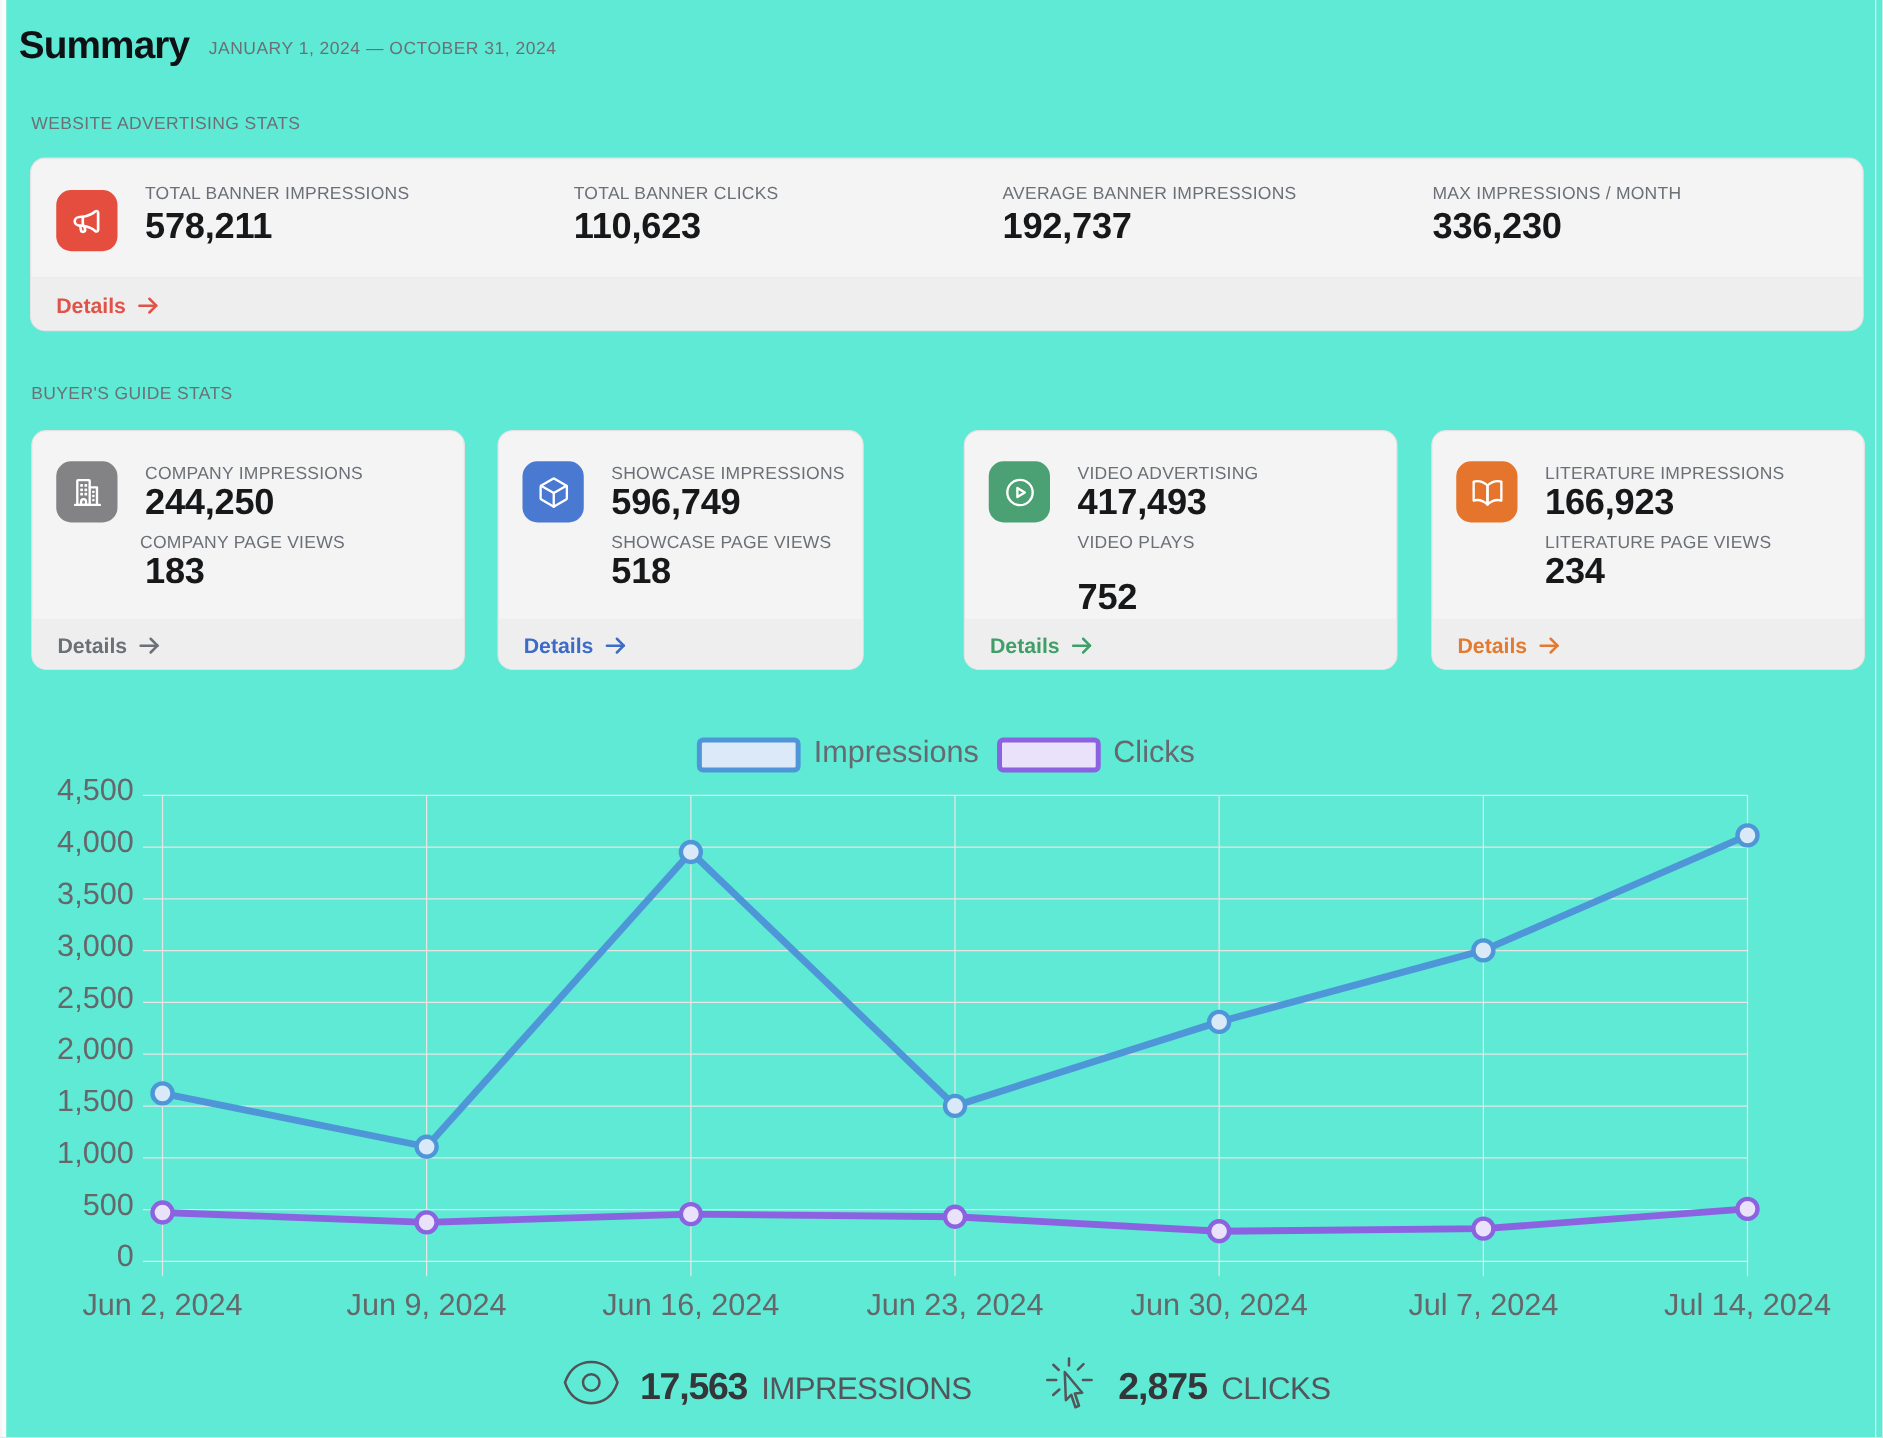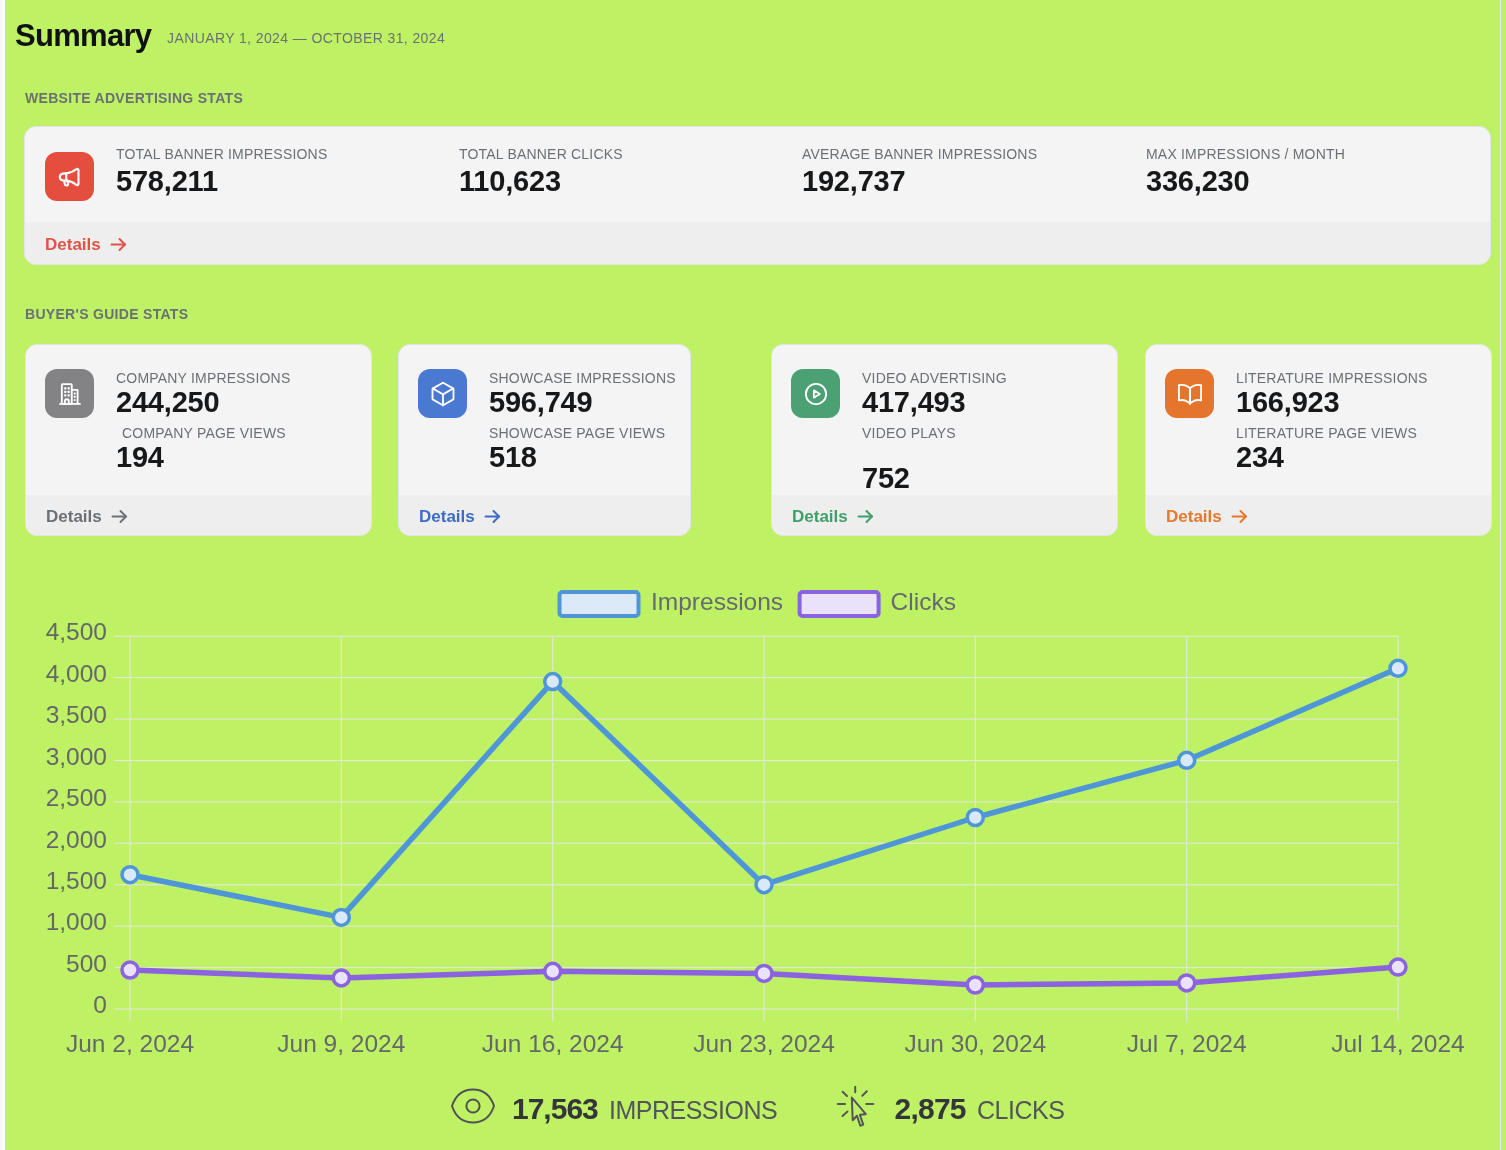--- a/index.html
+++ b/index.html
@@ -1,19 +1,19 @@
 <!DOCTYPE html>
 <html><head>
 <meta charset="utf-8">
 <style>
   * { margin:0; padding:0; box-sizing:border-box; }
   html,body { width:1506px; height:1150px; background:#fff; font-family:"Liberation Sans", sans-serif; }
-  #page { position:relative; width:1506px; height:1150px; overflow:hidden; background:#bef264; }
+  #page { position:relative; width:1506px; height:1150px; overflow:hidden; background:#5eead4; }
   .abs { position:absolute; }
-  .seclabel { font-size:14px; color:#6b7077; letter-spacing:0.3px; line-height:14px;font-weight:bold; }
+  .seclabel { font-size:14px; color:#6b7077; letter-spacing:0.3px; line-height:14px; }
   .card { position:absolute; background:#f4f4f4; border:1px solid #e4e4e6; border-radius:12px; }
   .divider { position:absolute; left:0; right:0; height:1px; background:#dddde0; }
   .cfooter { position:absolute; left:0; right:0; bottom:0; background:#eeeeee; border-radius:0 0 11px 11px; display:flex; align-items:center; padding-left:20px; }
   .lbl { font-size:14px; color:#6b7077; letter-spacing:0.2px; line-height:14px; white-space:nowrap; }
   .num { font-size:29px; font-weight:700; color:#17181a; line-height:30px; letter-spacing:-0.2px; white-space:nowrap; }
   .details { font-size:17px; font-weight:700; line-height:17px; display:flex; align-items:center; gap:9px; position:relative; top:1.5px; }
   .icsq { position:absolute; border-radius:12px; display:flex; align-items:center; justify-content:center; }
 </style>
 </head>
 <body>
@@ -70,22 +70,22 @@
             <rect x="9.9" y="12.2" width="1.9" height="1.9" rx="0.4"></rect>
           <rect x="15.2" y="10.8" width="1.6" height="1.6" rx="0.35"></rect>
             <rect x="15.2" y="13.6" width="1.6" height="1.6" rx="0.35"></rect>
             <rect x="15.2" y="16.4" width="1.6" height="1.6" rx="0.35"></rect>
         </g>
         <path d="M7.6 20.5 V18.4 C7.6 17.3 8.4 16.5 9.3 16.5 C10.2 16.5 11 17.3 11 18.4 V20.5"></path>
       </svg>
     </div>
     <div class="abs lbl" style="left:90px; top:25.8px;">COMPANY IMPRESSIONS</div>
     <div class="abs num" style="left:90px; top:41.6px;">244,250</div>
-    <div class="abs lbl" style="left:96px; top:80.8px;">COMPANY PAGE VIEWS</div>
-    <div class="abs num" style="left:90px; top:97.1px;">194</div>
+    <div class="abs lbl" style="left:86px; top:80.8px;">COMPANY PAGE VIEWS</div>
+    <div class="abs num" style="left:90px; top:97.1px;">183</div>
     <div class="divider" style="top:151px;"></div>
     <div class="cfooter" style="height:40px;">
       <div class="details" style="color:#6b7077;">Details
         <svg width="17" height="15" viewBox="0 0 17 15" fill="none" stroke="#6b7077" stroke-width="2" stroke-linecap="round" stroke-linejoin="round">
             <path d="M1.5 7.5 H15"></path>
             <path d="M9.5 2 L15 7.5 L9.5 13"></path>
           </svg>
       </div>
     </div>
   </div>

